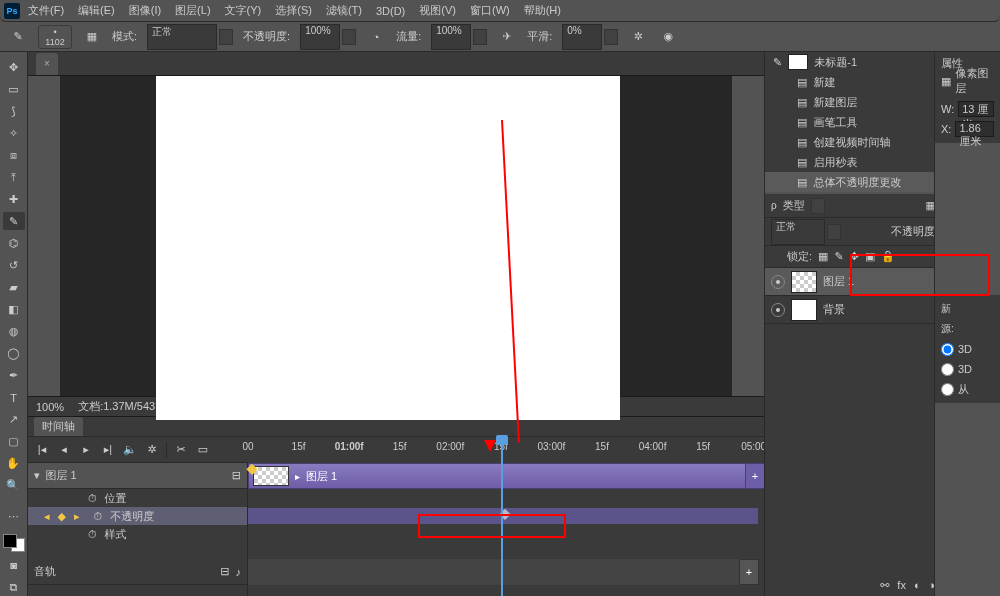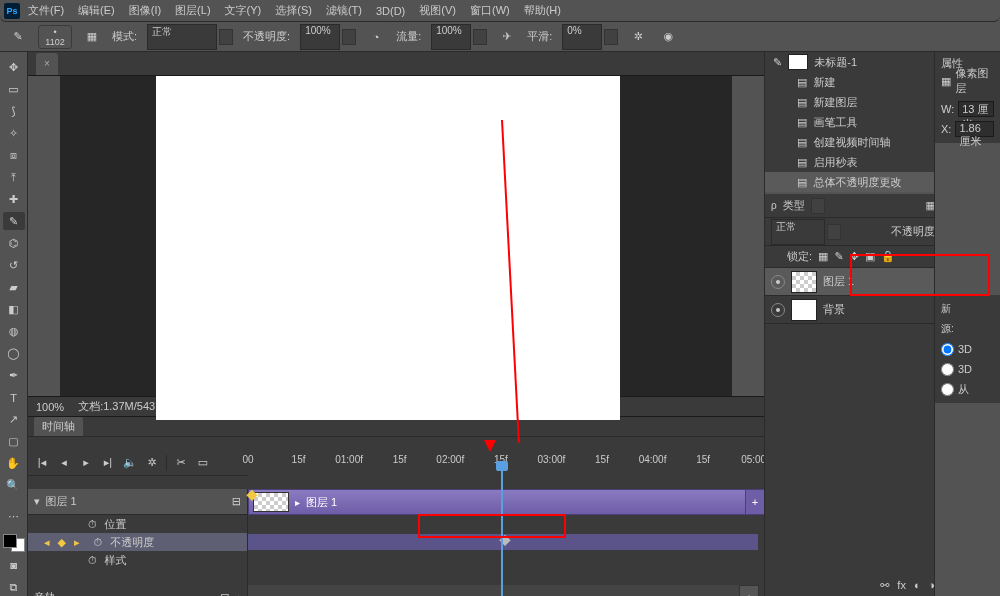--- a/index.html
+++ b/index.html
@@ -27,21 +27,21 @@
   
   .center{flex:1;display:flex;flex-direction:column;background:#262626;overflow:hidden;}
   .doctab-bar{height:24px;background:#3a3a3a;display:flex;align-items:center;border-bottom:1px solid #1a1a1a;}
   .doctab{background:#535353;height:22px;display:flex;align-items:center;padding:0 8px;gap:6px;border-radius:3px 3px 0 0;margin-left:8px;}
   .doctab .x{font-size:10px;color:#aaa;}
   .canvas-area{flex:1;background:#262626;display:flex;align-items:center;justify-content:center;position:relative;}
   .paste{position:absolute;background:#535353;inset:0;}
   .white-doc{position:absolute;background:#fff;left:128px;top:0;width:464px;height:344px;}
   .statusbar{height:20px;background:#3a3a3a;display:flex;align-items:center;padding:0 8px;gap:14px;border-top:1px solid #1a1a1a;}
   
-  .timeline{height:180px;background:#3a3a3a;border-top:1px solid #1a1a1a;display:flex;flex-direction:column;gap:13px;}
+  .timeline{height:180px;background:#3a3a3a;border-top:1px solid #1a1a1a;display:flex;flex-direction:column;}
   .tl-tabbar{height:20px;background:#3a3a3a;display:flex;align-items:center;padding:0 6px;border-bottom:1px solid #2a2a2a;}
   .tl-tab{padding:2px 8px;background:#535353;border-radius:2px 2px 0 0;}
   .tl-controls{height:26px;display:flex;align-items:center;background:#3a3a3a;border-bottom:1px solid #2a2a2a;}
   .tl-left{width:220px;display:flex;align-items:center;gap:6px;padding:0 6px;}
   .tl-btn{width:16px;height:16px;display:flex;align-items:center;justify-content:center;color:#ccc;}
   .tl-ruler{flex:1;height:26px;position:relative;background:#3a3a3a;color:#aaa;}
   .tick{position:absolute;top:4px;font-size:10px;transform:translateX(-50%);}
   .tl-body{flex:1;position:relative;display:flex;}
   .tl-labels{width:220px;background:#3a3a3a;border-right:1px solid #2a2a2a;}
   .tl-layer{height:26px;background:#535353;border-bottom:1px solid #2a2a2a;display:flex;align-items:center;padding:0 6px;gap:6px;}
@@ -196,21 +196,21 @@
           <div class="tl-btn">▸|</div>
           <div class="tl-btn">🔈</div>
           <div class="tl-btn">✲</div>
           <div style="width:1px;height:16px;background:#2a2a2a;"></div>
           <div class="tl-btn">✂</div>
           <div class="tl-btn">▭</div>
         </div>
         <div class="tl-ruler" id="ruler">
             <span class="tick" style="left: 0%;">00</span>
             <span class="tick" style="left: 9.8%;">15f</span>
-            <span class="tick" style="left: 19.6%;">01:00f</span>
+            <span class="tick" style="left: 19.6%; font-weight: bold;">01:00f</span>
             <span class="tick" style="left: 29.4%;">15f</span>
             <span class="tick" style="left: 39.2%;">02:00f</span>
             <span class="tick" style="left: 49%;">15f</span>
             <span class="tick" style="left: 58.8%;">03:00f</span>
             <span class="tick" style="left: 68.6%;">15f</span>
             <span class="tick" style="left: 78.4%;">04:00f</span>
             <span class="tick" style="left: 88.2%;">15f</span>
             <span class="tick" style="left: 98%;">05:00</span>
           </div>
       </div>

